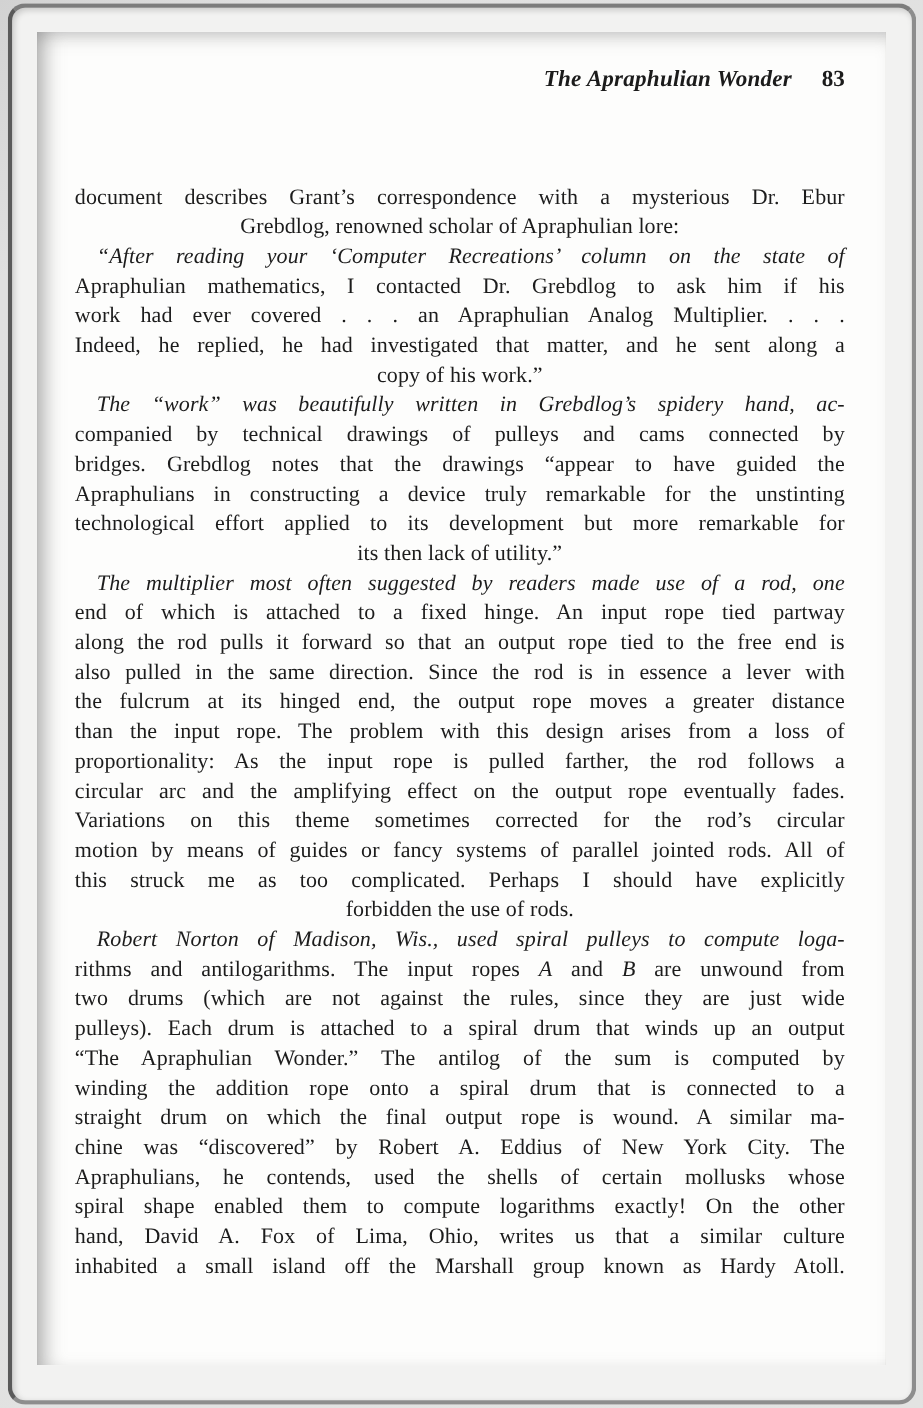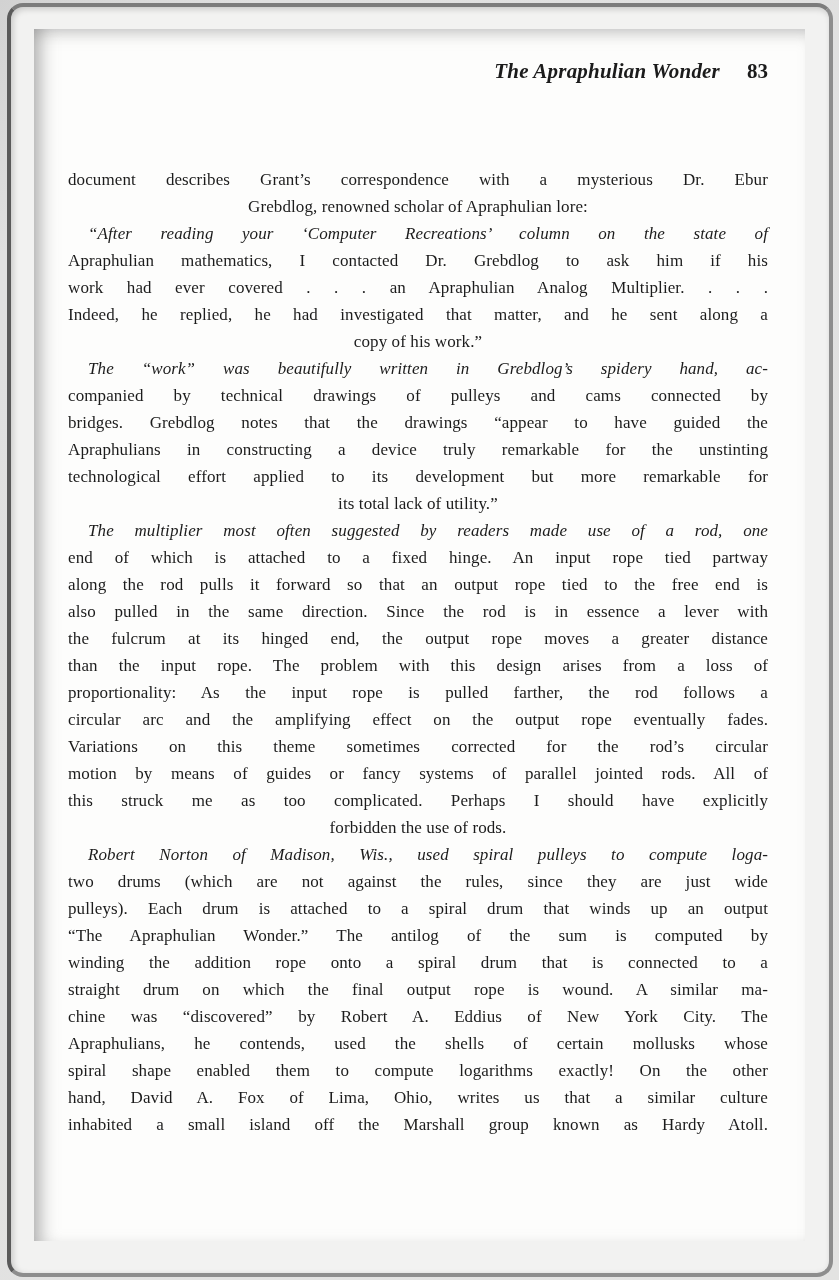--- a/index.html
+++ b/index.html
@@ -62,21 +62,21 @@
   .page-number {
     font-size: 21px;
     font-weight: 600;
     margin-left: 27px;
   }
   .body-text {
     position: absolute;
     top: 137px;
     left: 34px;
     width: 700px;
-    font-size: 17px;
+    font-size: 20px;
     line-height: 27px;
     color: #1c1c1c;
     letter-spacing: 0.1px;
   }
   .line {
     height: 27px;
     text-align: center;
     white-space: normal;
   }
   .line.just {
@@ -107,34 +107,35 @@
         <div class="line just indent">“After reading your ‘Computer Recreations’ column on the state of</div>
         <div class="line just">Apraphulian mathematics, I contacted Dr. Grebdlog to ask him if his</div>
         <div class="line just">work had ever covered . . . an Apraphulian Analog Multiplier. . . .</div>
         <div class="line just">Indeed, he replied, he had investigated that matter, and he sent along a</div>
         <div class="line">copy of his work.”</div>
         <div class="line just indent">The “work” was beautifully written in Grebdlog’s spidery hand, ac-</div>
         <div class="line just">companied by technical drawings of pulleys and cams connected by</div>
         <div class="line just">bridges. Grebdlog notes that the drawings “appear to have guided the</div>
         <div class="line just">Apraphulians in constructing a device truly remarkable for the unstinting</div>
         <div class="line just">technological effort applied to its development but more remarkable for</div>
-        <div class="line">its total lack of utility.”</div>
+        <div class="line">its then lack of utility.”</div>
         <div class="line just indent">The multiplier most often suggested by readers made use of a rod, one</div>
         <div class="line just">end of which is attached to a fixed hinge. An input rope tied partway</div>
         <div class="line just">along the rod pulls it forward so that an output rope tied to the free end is</div>
         <div class="line just">also pulled in the same direction. Since the rod is in essence a lever with</div>
         <div class="line just">the fulcrum at its hinged end, the output rope moves a greater distance</div>
         <div class="line just">than the input rope. The problem with this design arises from a loss of</div>
         <div class="line just">proportionality: As the input rope is pulled farther, the rod follows a</div>
         <div class="line just">circular arc and the amplifying effect on the output rope eventually fades.</div>
         <div class="line just">Variations on this theme sometimes corrected for the rod’s circular</div>
         <div class="line just">motion by means of guides or fancy systems of parallel jointed rods. All of</div>
         <div class="line just">this struck me as too complicated. Perhaps I should have explicitly</div>
         <div class="line">forbidden the use of rods.</div>
         <div class="line just indent">Robert Norton of Madison, Wis., used spiral pulleys to compute loga-</div>
+        <div class="line just">rithms and antilogarithms. The input ropes <i>A</i> and <i>B</i> are unwound from</div>
         <div class="line just">two drums (which are not against the rules, since they are just wide</div>
         <div class="line just">pulleys). Each drum is attached to a spiral drum that winds up an output</div>
         <div class="line just">“The Apraphulian Wonder.” The antilog of the sum is computed by</div>
         <div class="line just">winding the addition rope onto a spiral drum that is connected to a</div>
         <div class="line just">straight drum on which the final output rope is wound. A similar ma-</div>
         <div class="line just">chine was “discovered” by Robert A. Eddius of New York City. The</div>
         <div class="line just">Apraphulians, he contends, used the shells of certain mollusks whose</div>
         <div class="line just">spiral shape enabled them to compute logarithms exactly! On the other</div>
         <div class="line just">hand, David A. Fox of Lima, Ohio, writes us that a similar culture</div>
         <div class="line just">inhabited a small island off the Marshall group known as Hardy Atoll.</div>

